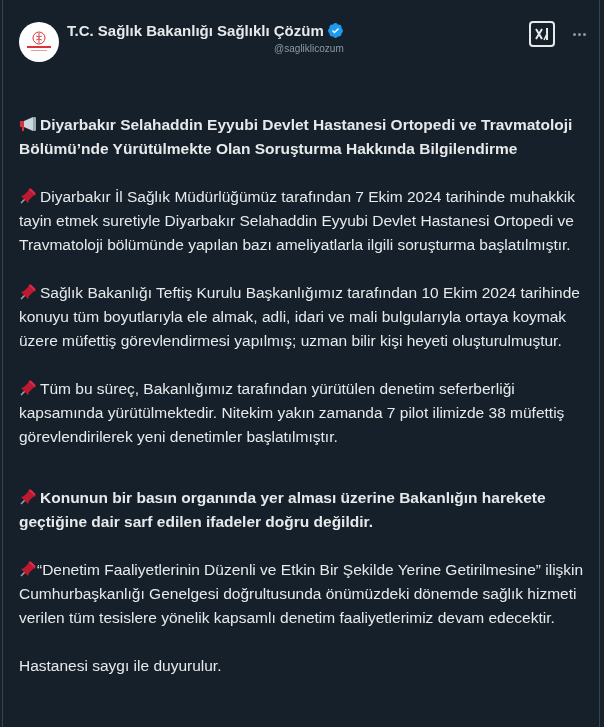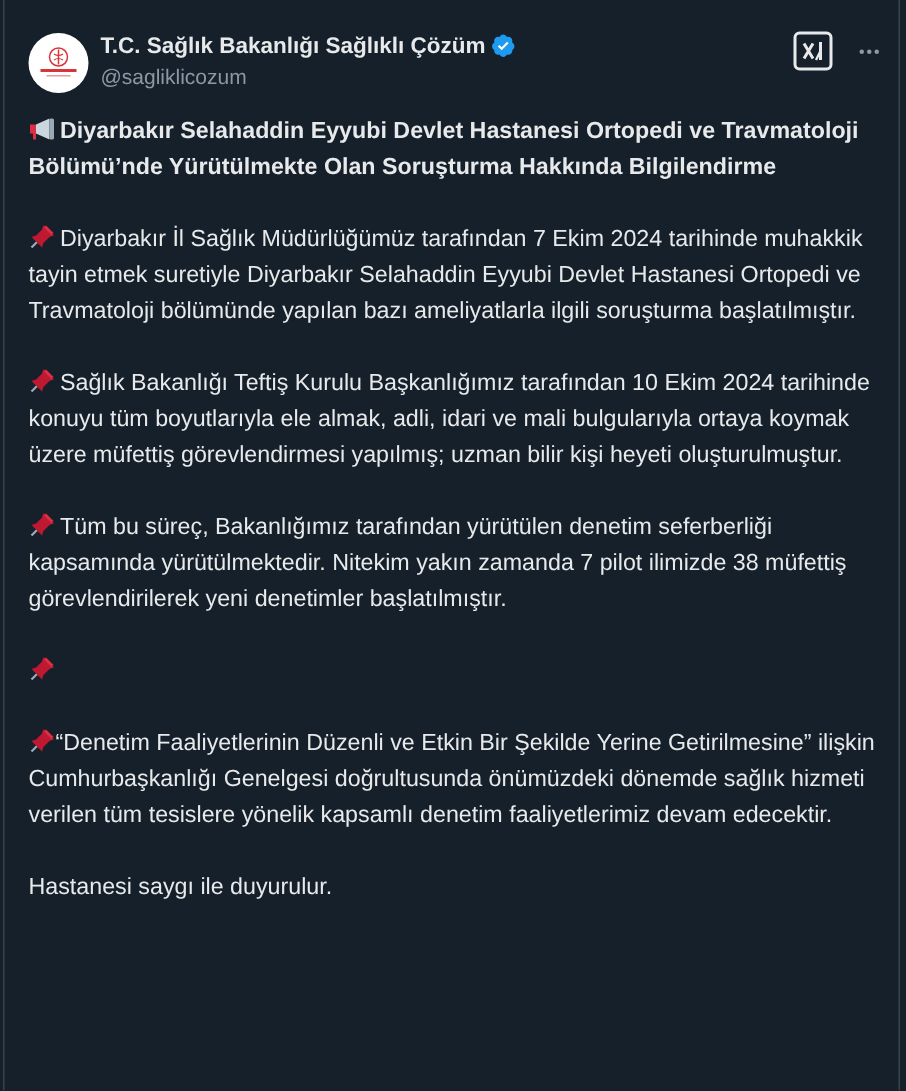--- a/index.html
+++ b/index.html
@@ -8,47 +8,47 @@
     background: #15202b;
     font-family: "Liberation Sans", "DejaVu Sans", sans-serif;
     color: #e7e9ea;
     position: relative;
   }
   .frame {
     position: absolute; left: 2px; top: 0; width: 598px; height: 727px;
     border-left: 1px solid #38444d; border-right: 1px solid #38444d;
     box-sizing: border-box;
   }
-  .header { position: absolute; left: 19px; top: 19px; right: 0; height: 44px; }
+  .header { position: absolute; left: 19px; top: 19px; right: 0; height: 44px; text-align: right; }
   .avatar {
     position: absolute; left: 0; top: 3px; width: 40px; height: 40px; border-radius: 50%;
     background: #ffffff; display: flex; align-items: center; justify-content: center;
     overflow: hidden;
   }
   .names { position: absolute; left: 48px; top: 3px; }
   .display-name { font-weight: 700; font-size: 15px; color: #e7e9ea; display: inline-flex; align-items: center; gap: 3px; }
   .verified { display: inline-block; width: 17px; height: 17px; vertical-align: middle; }
-  .handle { font-size: 14px; color: #8b98a5; margin-top: 3px; }
+  .handle { font-size: 10px; color: #8b98a5; margin-top: 3px; }
   .grok-btn {
     position: absolute; left: 510px; top: 2px; width: 26px; height: 26px;
     border: 2px solid #e7e9ea; border-radius: 4px; box-sizing: border-box;
     display: flex; align-items: center; justify-content: center;
     color: #e7e9ea; font-weight: 700; font-size: 15px; cursor: pointer;
   }
   .more-btn {
     position: absolute; left: 549px; top: 4px; width: 22px; height: 22px;
     display: flex; align-items: center; justify-content: center; gap: 2px; cursor: pointer;
   }
   .more-btn span { width: 3px; height: 3px; border-radius: 50%; background: #8b98a5; display: block; }
   .body-text {
     position: absolute; left: 19px; top: 76px; width: 570px;
     font-size: 15.5px; line-height: 24px; color: #e7e9ea;
   }
   .para { margin: 0 0 24px 0; white-space: normal; }
-  .bold { font-weight: 700; }
+  .bold { font-weight: 700; margin-top: 37px; }
   .emoji { display: inline-block; width: 18px; height: 18px; vertical-align: -3px; margin-right: 3px; }
 </style>
 </head>
 <body>
 
 <div class="frame"></div>
 
 <div class="header">
   <div class="avatar">
     <svg width="34" height="34" viewBox="0 0 34 34">
@@ -115,21 +115,21 @@
       <path d="M10 1 L17 8 L14 9 L10 13 L9 16 L2 9 L5 8 L9 4 Z" fill="#be1931"></path>
       <path d="M11 2 L16 7" stroke="#dd2e44" stroke-width="2"></path>
     </svg><span>Tüm bu süreç, Bakanlığımız tarafından yürütülen denetim seferberliği kapsamında yürütülmektedir. Nitekim yakın zamanda 7 pilot ilimizde 38 müfettiş görevlendirilerek yeni denetimler başlatılmıştır.</span>
   </p>
 
   <p class="para bold">
     <svg class="emoji" viewBox="0 0 18 18">
       <path d="M2 16 L7 11" stroke="#99aab5" stroke-width="1.5"></path>
       <path d="M10 1 L17 8 L14 9 L10 13 L9 16 L2 9 L5 8 L9 4 Z" fill="#be1931"></path>
       <path d="M11 2 L16 7" stroke="#dd2e44" stroke-width="2"></path>
-    </svg>
+    </svg><span>Konunun bir basın organında yer alması üzerine Bakanlığın harekete geçtiğine dair sarf edilen ifadeler doğru değildir.</span>
   </p>
 
   <p class="para">
     <svg class="emoji" viewBox="0 0 18 18" style="margin-right:0">
       <path d="M2 16 L7 11" stroke="#99aab5" stroke-width="1.5"></path>
       <path d="M10 1 L17 8 L14 9 L10 13 L9 16 L2 9 L5 8 L9 4 Z" fill="#be1931"></path>
       <path d="M11 2 L16 7" stroke="#dd2e44" stroke-width="2"></path>
     </svg><span>“Denetim Faaliyetlerinin Düzenli ve Etkin Bir Şekilde Yerine Getirilmesine” ilişkin Cumhurbaşkanlığı Genelgesi doğrultusunda önümüzdeki dönemde sağlık hizmeti verilen tüm tesislere yönelik kapsamlı denetim faaliyetlerimiz devam edecektir.</span>
   </p>
 

